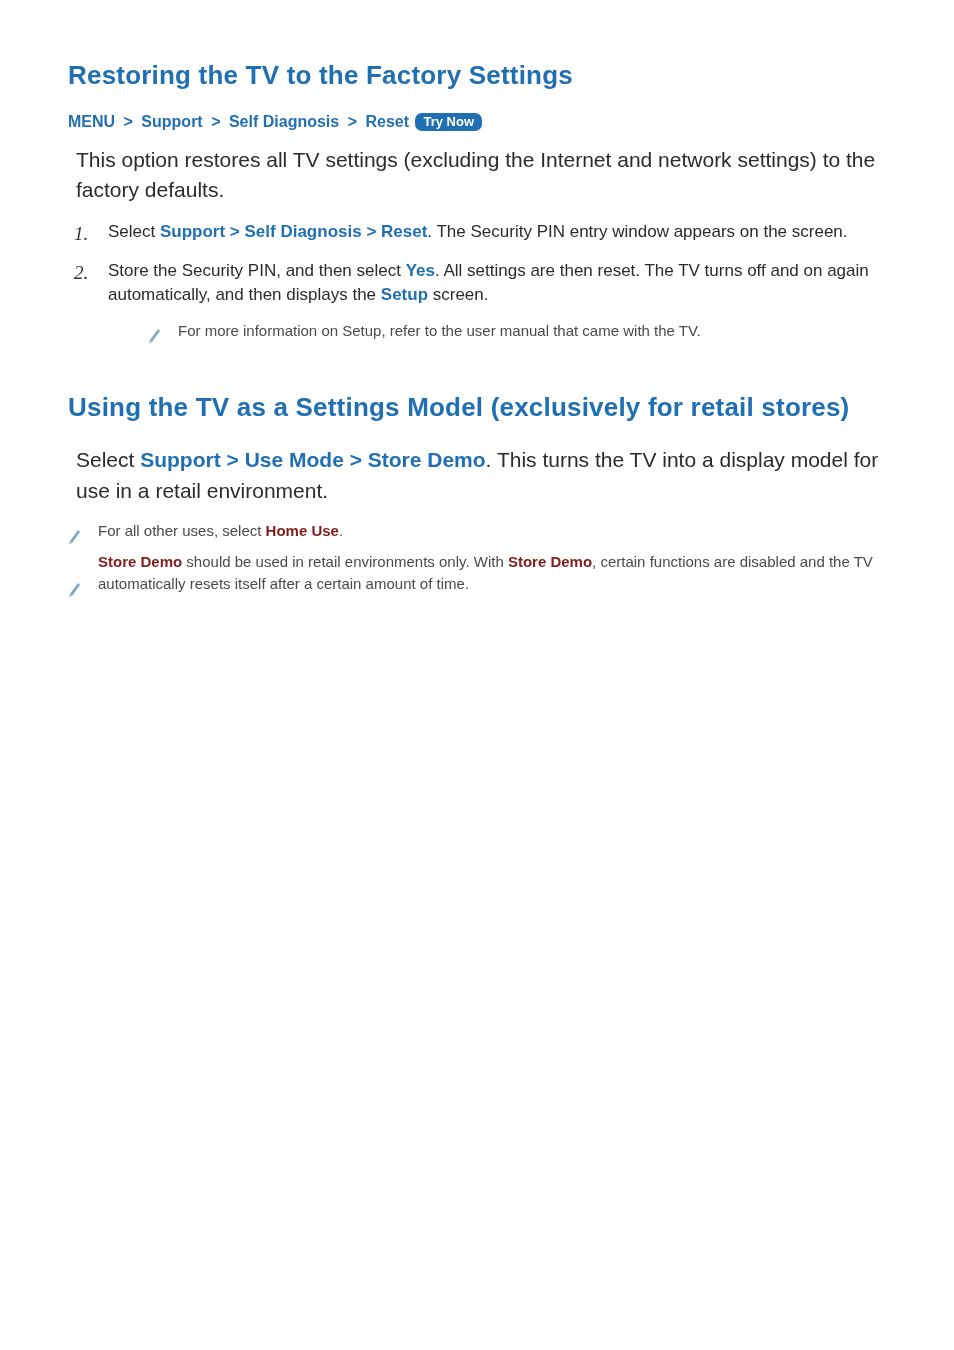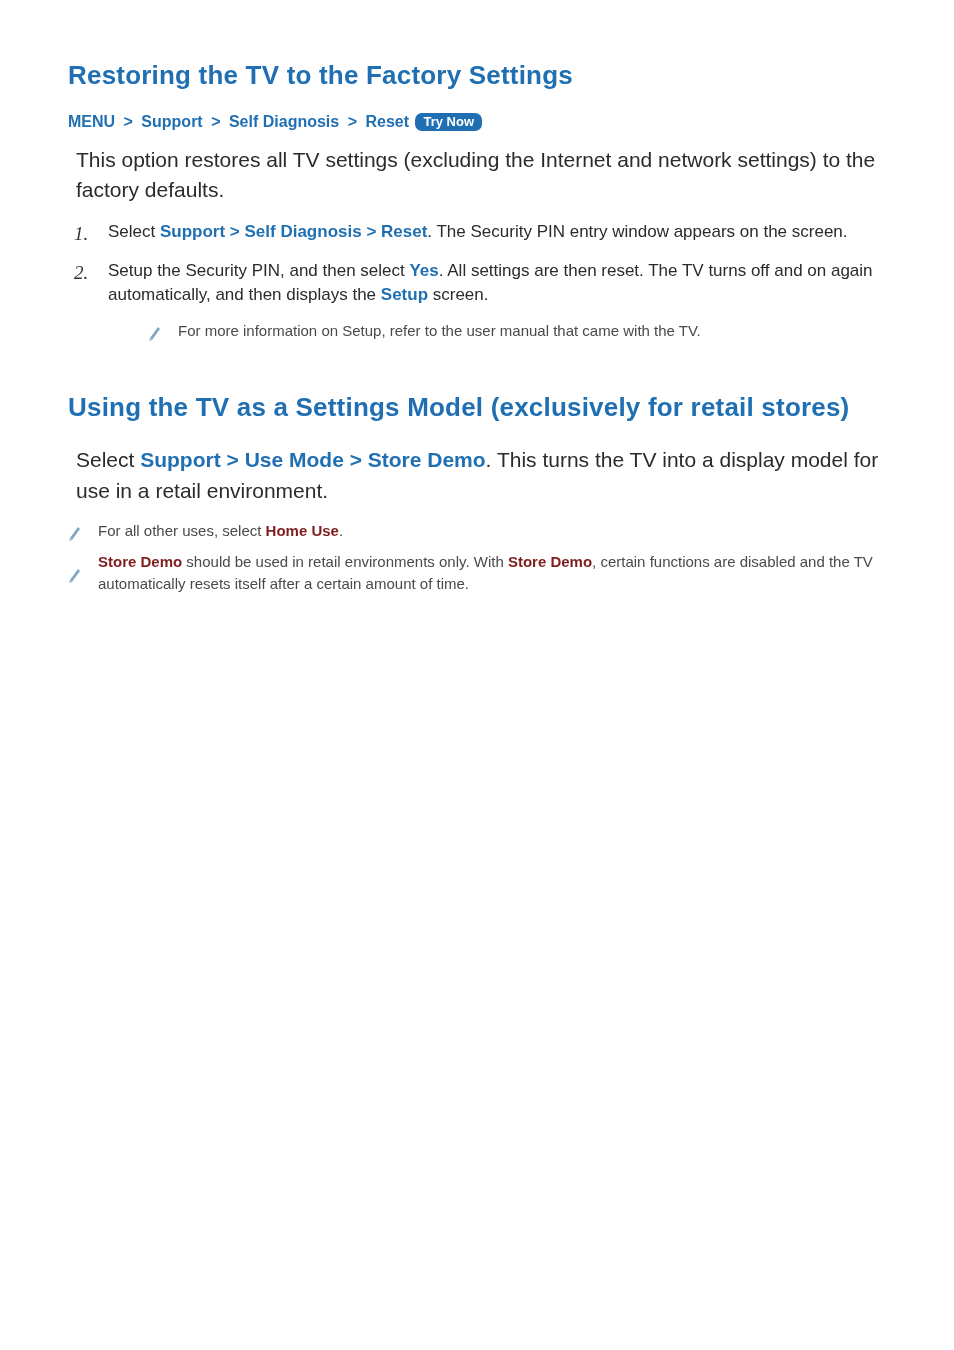--- a/index.html
+++ b/index.html
@@ -76,21 +76,21 @@
     position: absolute;
     left: 6px;
     top: 0;
     font-style: italic;
     font-family: Georgia, 'Times New Roman', serif;
     font-size: 19px;
     color: #333;
   }
   .note-row {
     display: flex;
-    align-items: center;
+    align-items: flex-end;
     gap: 16px;
     font-size: 15px;
     color: #4a4a4a;
     margin: 8px 0 8px 0;
     line-height: 1.5;
   }
   .note-row.indented {
     padding-left: 40px;
   }
   .note-row .note-icon {
@@ -129,21 +129,21 @@
     <span class="trynow">Try Now</span>
   </div>
 
   <p class="body">This option restores all TV settings (excluding the Internet and network settings) to the factory defaults.</p>
 
   <ol class="steps">
     <li>
       <span>Select </span><span class="kw">Support</span><span class="chev" style="color:#1f6fb2;font-weight:700;"> &gt; </span><span class="kw">Self Diagnosis</span><span class="chev" style="color:#1f6fb2;font-weight:700;"> &gt; </span><span class="kw">Reset</span><span>. The Security PIN entry window appears on the screen.</span>
     </li>
     <li>
-      <span>Setup the Security PIN, and then select </span><span class="kw">Yes</span><span>. All settings are then reset. The TV turns off and on again automatically, and then displays the </span><span class="kw">Setup</span><span> screen.</span>
+      <span>Store the Security PIN, and then select </span><span class="kw">Yes</span><span>. All settings are then reset. The TV turns off and on again automatically, and then displays the </span><span class="kw">Setup</span><span> screen.</span>
 
       <div class="note-row indented" style="margin-top:12px;">
         <span class="note-icon">
           <svg viewBox="0 0 14 18" width="14" height="18">
             <polygon points="2,14 10,3 12,5 4,16 1,17" fill="#7fa7c6"></polygon>
             <polygon points="2,14 4,16 1,17" fill="#b8cfe0"></polygon>
           </svg>
         </span>
         <span class="note-text">For more information on Setup, refer to the user manual that came with the TV.</span>
       </div>

